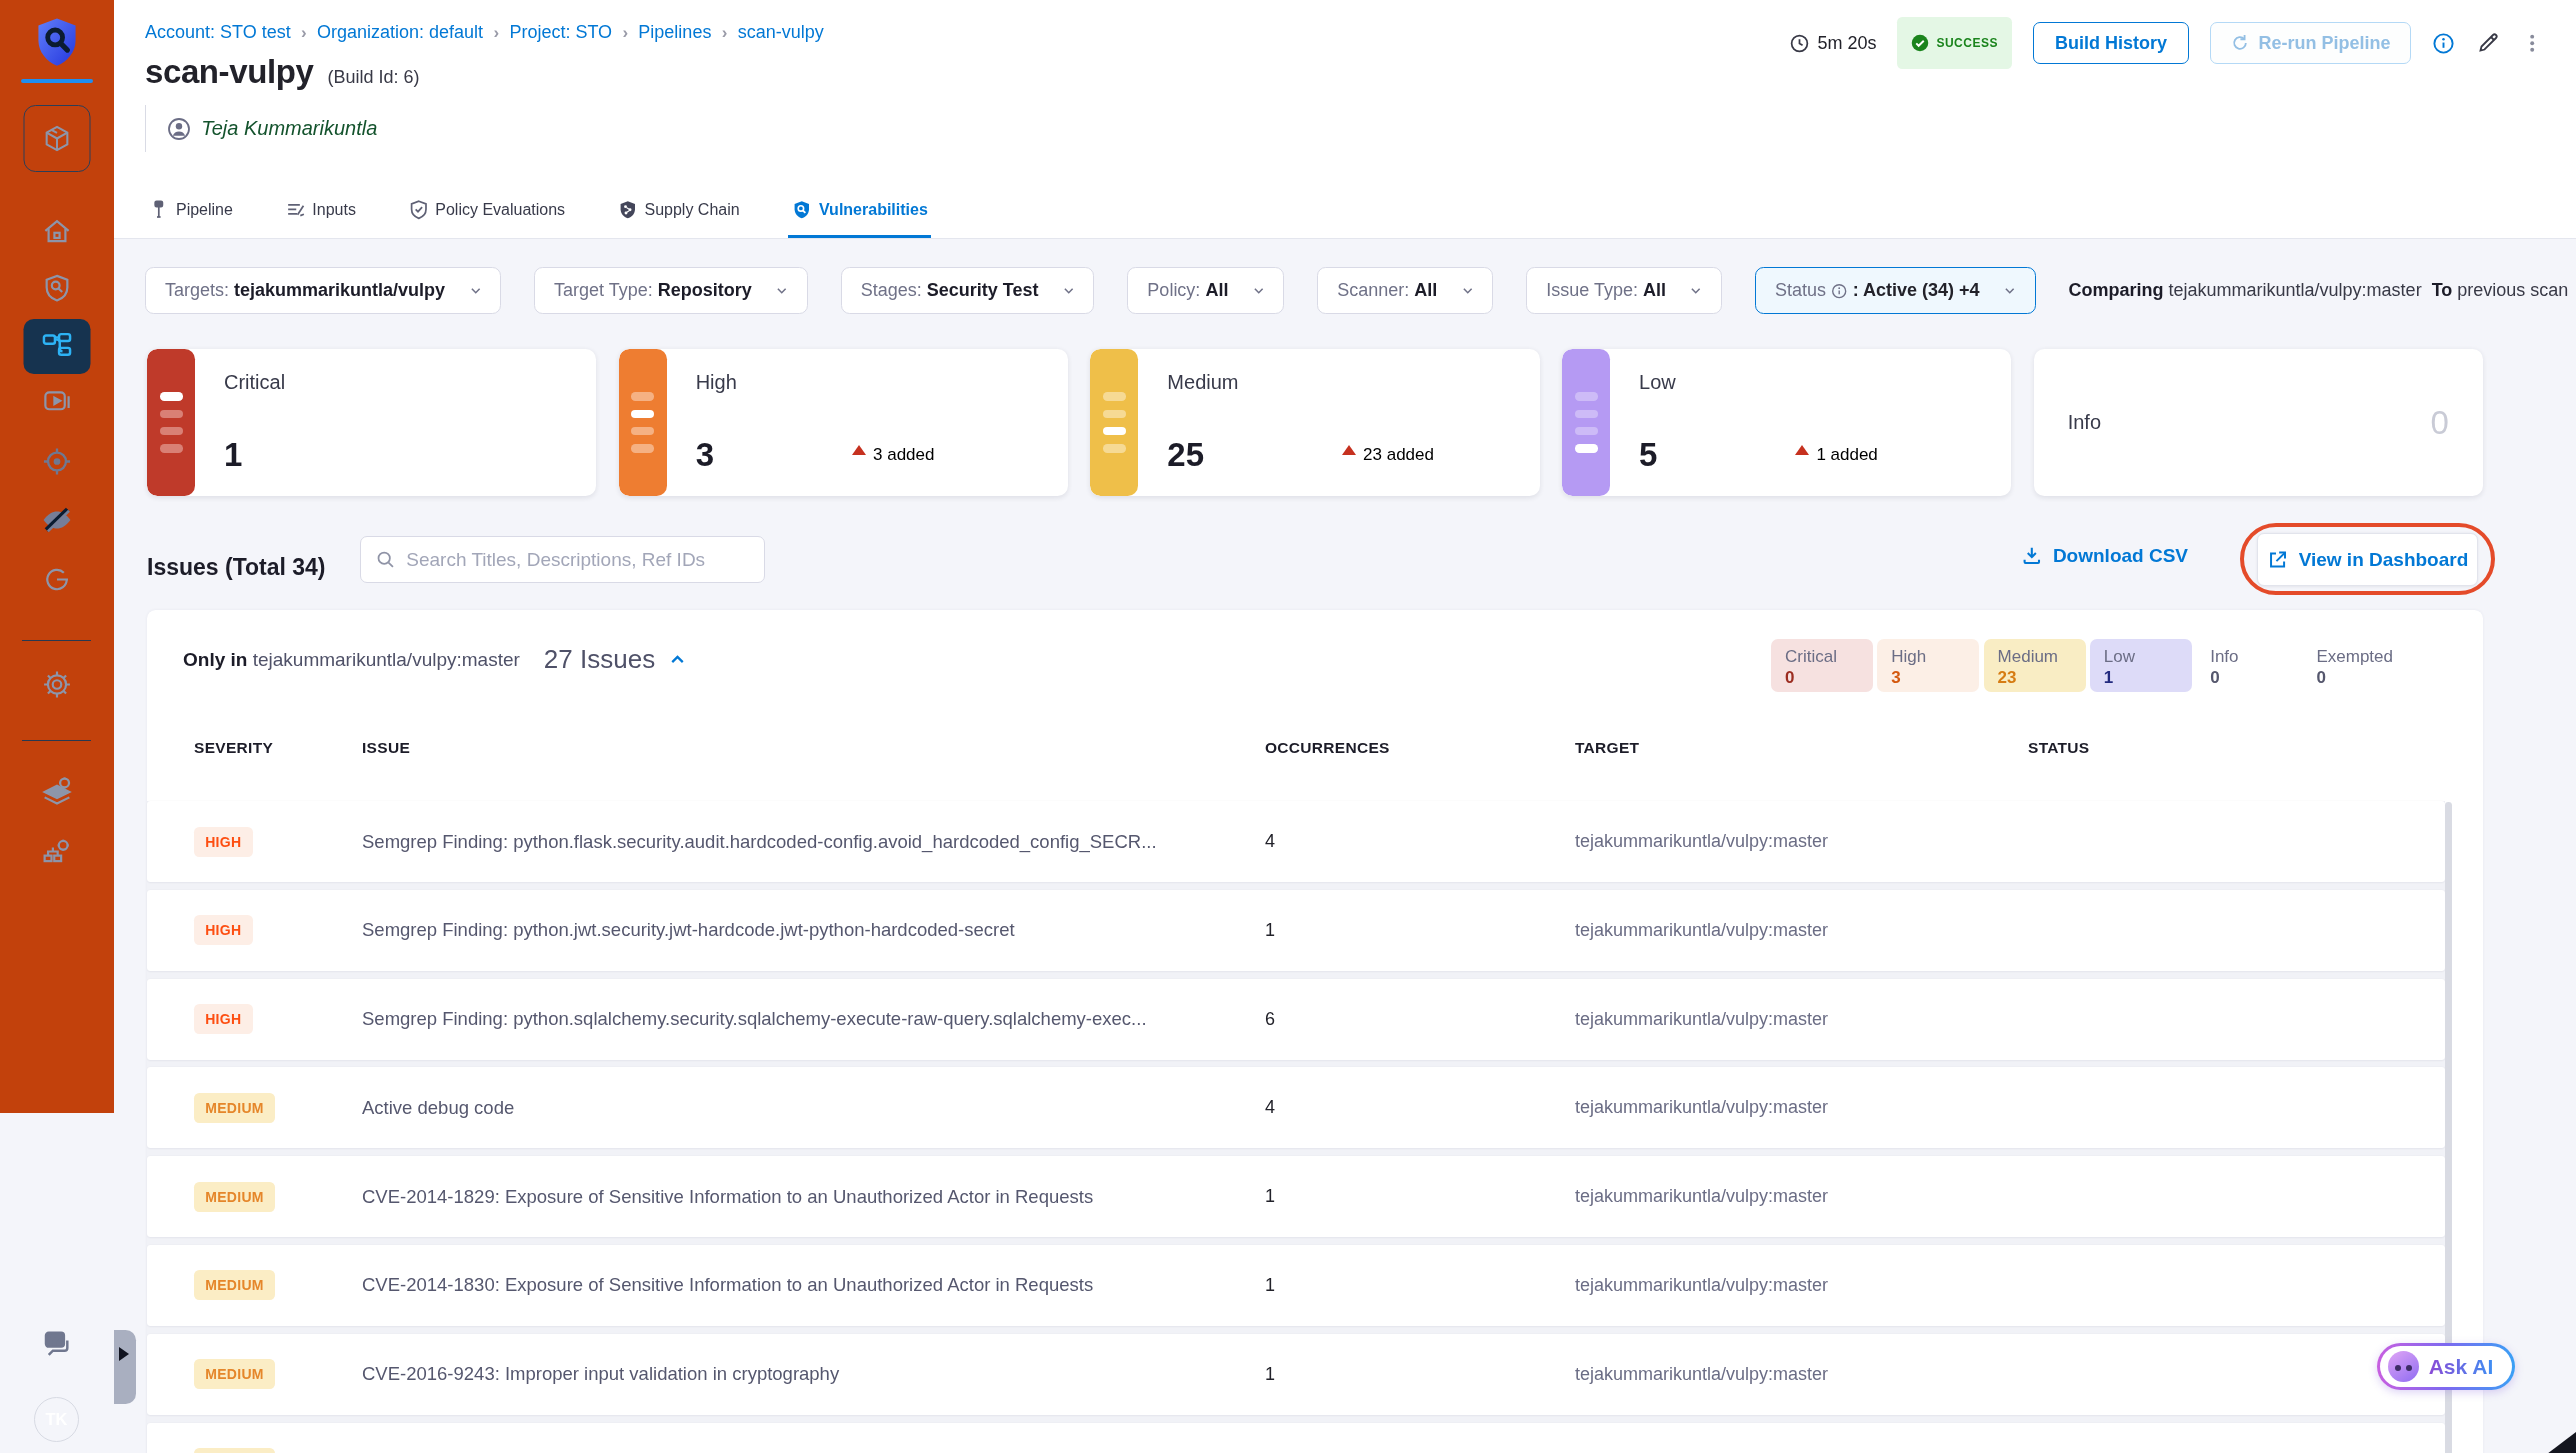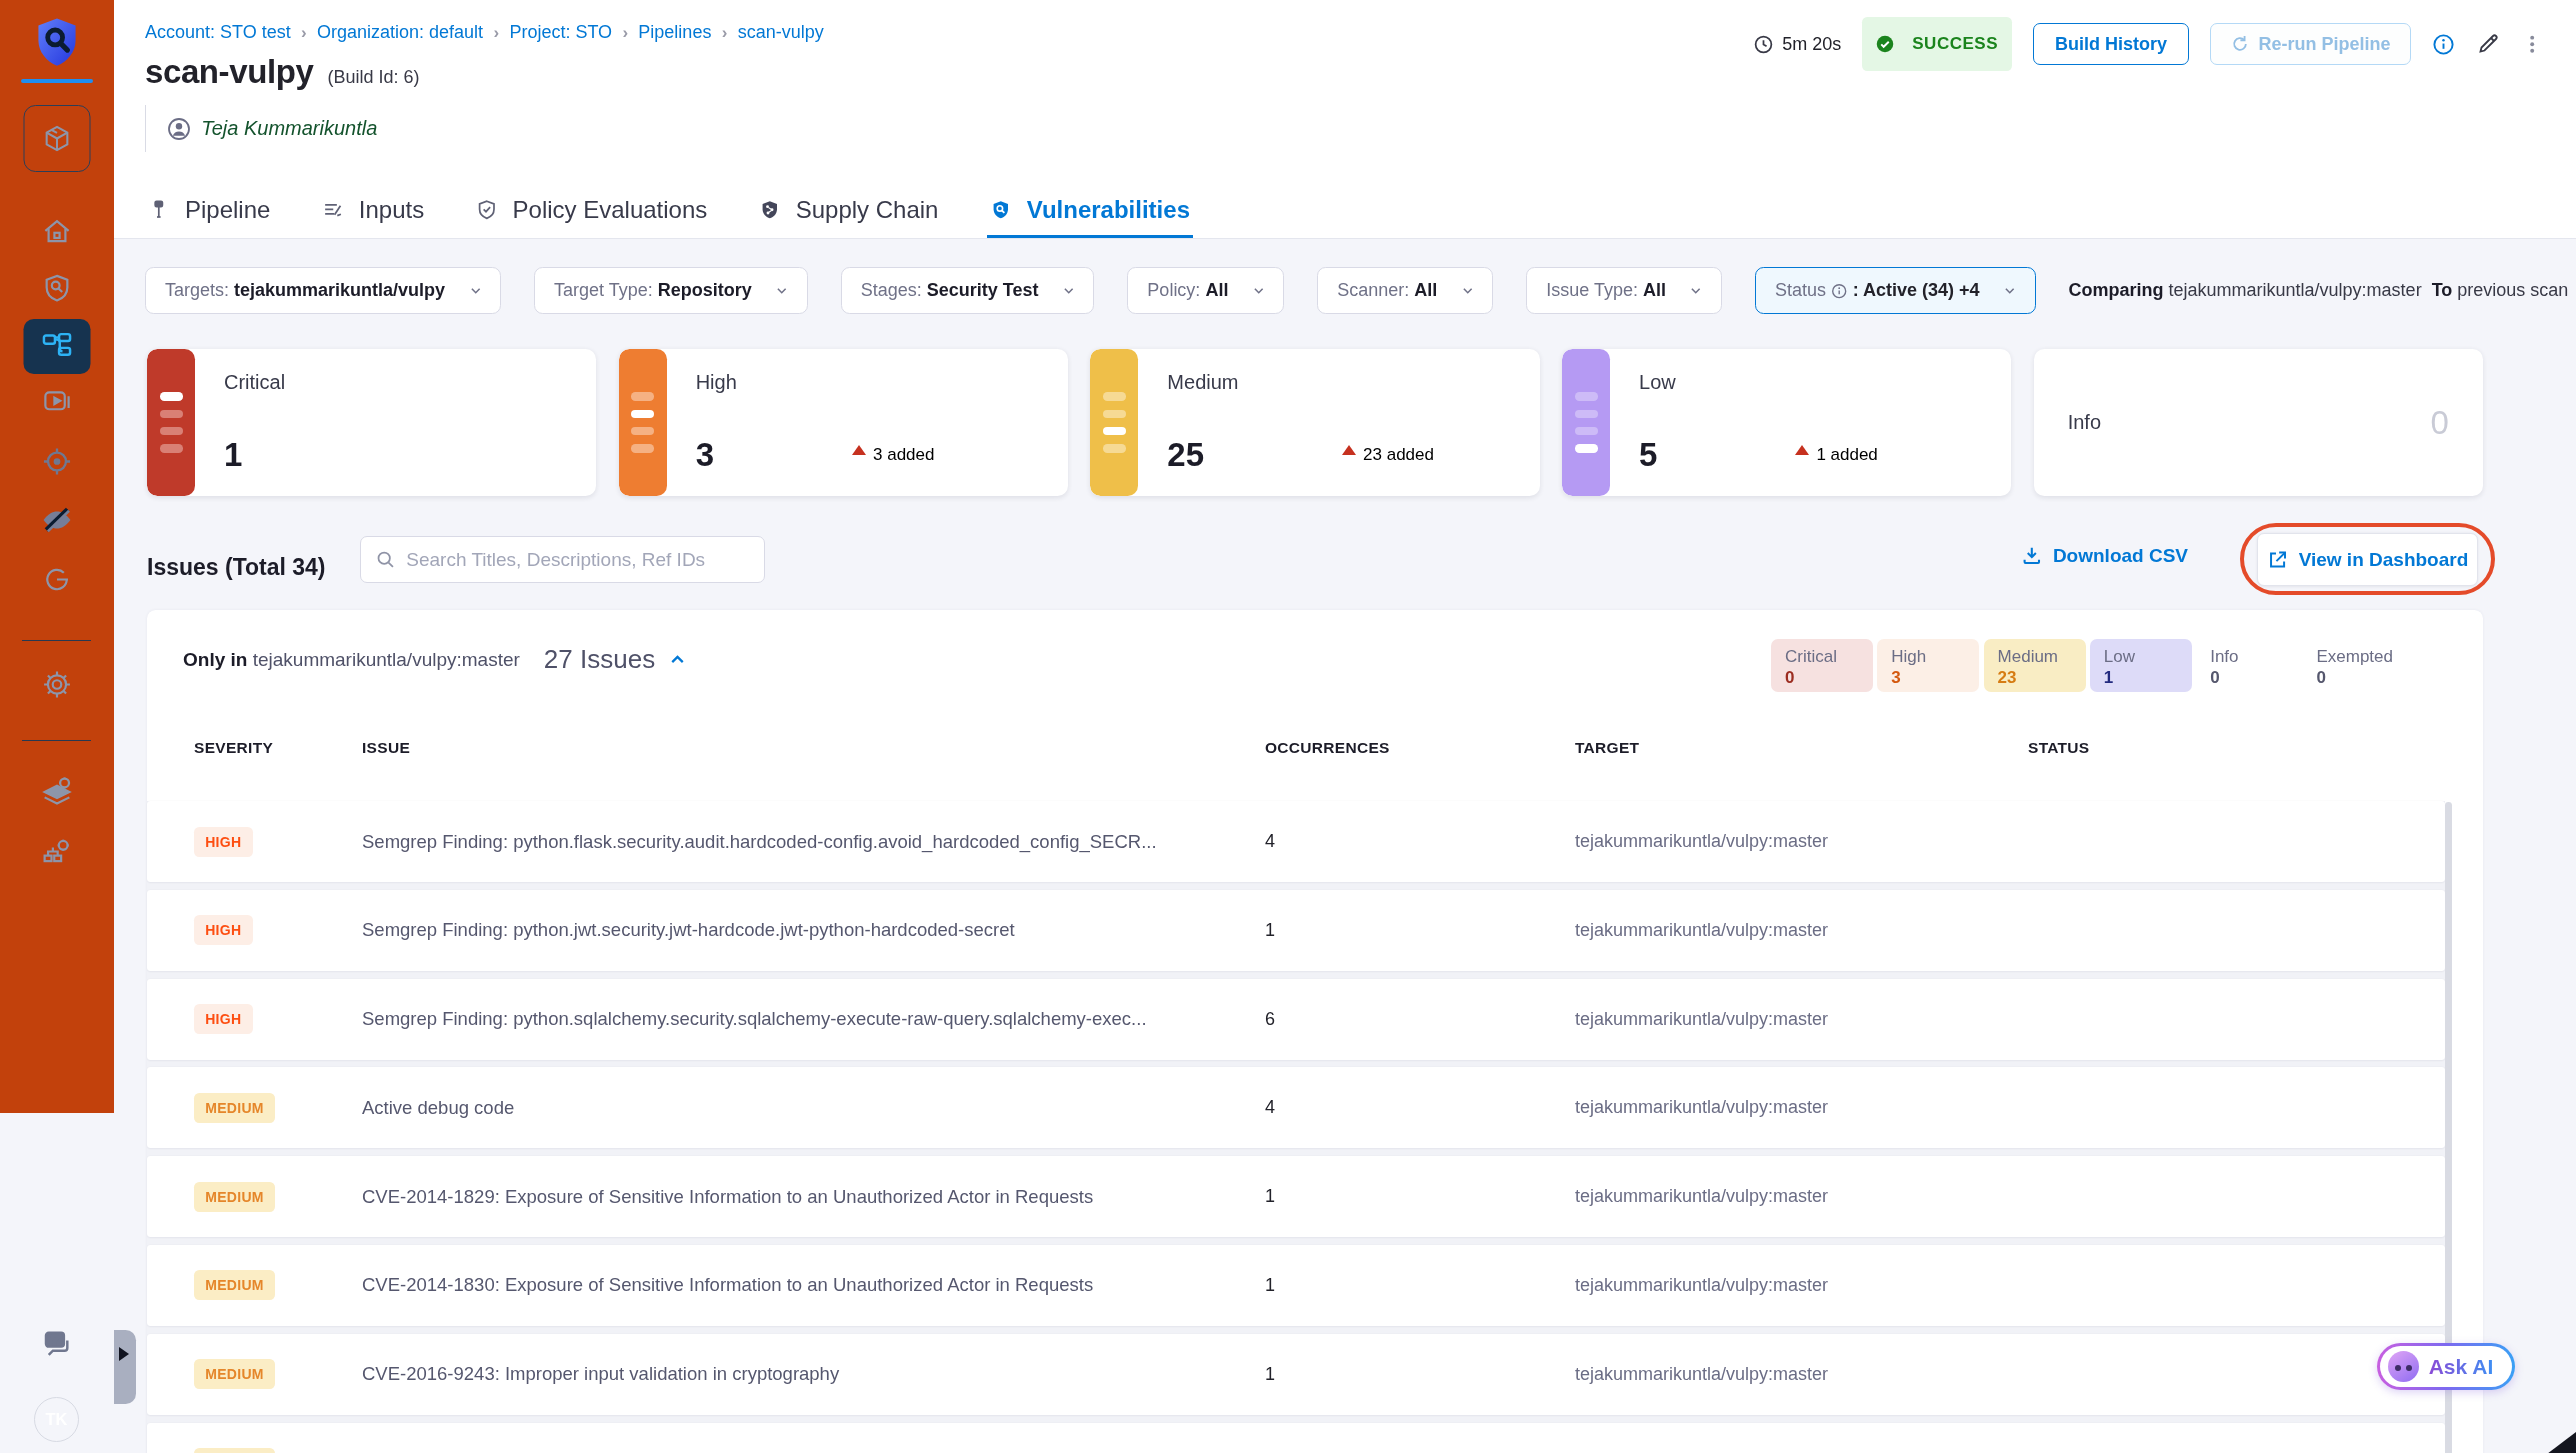--- a/index.html
+++ b/index.html
@@ -17,30 +17,30 @@
   .expand-handle { position:absolute; left:114px; top:1330px; width:22.4px; height:74px; background:#a9afc0; border-radius:0 10.3px 10.3px 0; z-index:31; }
   .expand-handle .tri { position:absolute; left:5.2px; top:17px; width:0; height:0; border-top:7.8px solid transparent; border-bottom:7.8px solid transparent; border-left:10.3px solid #10131f; }
 
   
   .topbar { position:absolute; left:114px; top:0; width:2462px; height:239px; background:#fff; border-bottom:0.9px solid #e4e6ee; z-index:10; }
   .breadcrumb { position:absolute; left:31px; top:22.4px; display:flex; align-items:center; gap:10.3px; font-size:18px; }
   .breadcrumb a { color:#0278d5; text-decoration:none; cursor:pointer; }
   .crumb-sep { color:#9a9ba8; font-size:17px; font-weight:bold; }
   .hdr-actions { position:absolute; right:33px; top:17px; display:flex; align-items:center; gap:21px; }
   .duration { display:flex; gap:7.8px; font-size:18px; color:#22222a; }
-  .status-badge { display:flex; align-items:center; gap:18px; background:#e4f7e5; color:#1b841d; font-size:17px; font-weight:bold; letter-spacing:0.5px; padding:17px 14px; border-radius:5.2px; }
+  .status-badge { display:flex; align-items:center; gap:7px; background:#e4f7e5; color:#1b841d; font-size:12px; font-weight:bold; letter-spacing:0.5px; padding:17px 14px; border-radius:5.2px; }
   .btn-outline-blue { border:1.7px solid #0278d5; color:#0278d5; background:#fff; font-size:18px; font-weight:bold; padding:9.5px 21px; border-radius:7px; cursor:pointer; font-family:inherit; }
   .btn-rerun { display:flex; align-items:center; gap:8.6px; border:1.3px solid #b4d9f6; color:#93bfe4; background:#fdfefe; font-size:18px; font-weight:bold; padding:9.5px 19px; border-radius:7px; cursor:pointer; font-family:inherit; }
   .title-row { position:absolute; left:31px; top:53px; display:flex; align-items:baseline; gap:14px; }
   .page-title { font-size:33px; font-weight:bold; color:#22222a; letter-spacing:-0.4px; }
   .build-id { font-size:18px; color:#383946; }
   .author-row { position:absolute; left:31px; top:105px; height:47px; border-left:1.7px solid #d9dbe5; padding-left:21px; display:flex; align-items:center; gap:10.3px; }
   .author-name { font-size:20px; color:#14532d;font-style:italic; }
   .tabs { position:absolute; left:31px; bottom:0; display:flex; gap:45px; height:53px; }
-  .tab { display:flex; align-items:center; gap:15px; font-size:24px; color:#383a4a; cursor:pointer; border-bottom:3.4px solid transparent; padding:0 3.4px; }
+  .tab { display:flex; align-items:center; gap:6px; font-size:16px; color:#383a4a; cursor:pointer; border-bottom:3.4px solid transparent; padding:0 3.4px; }
   .tab.active { color:#0278d5; font-weight:bold; border-bottom-color:#0278d5; }
 
   
   .main { position:absolute; left:114px; top:239px; width:2462px; height:1215px; }
 
   .filters { position:absolute; left:31px; top:28.4px; display:flex; align-items:center; gap:33px; }
   .fchip { display:flex; align-items:center; gap:22.4px; background:#fff; border:1.3px solid #d9dae6; border-radius:8.6px; height:47px; padding:0 17px 0 19px; font-size:18px; cursor:pointer; white-space:nowrap; }
   .fchip .lbl { color:#6f7187; }
   .fchip.status-chip { background:#eff8fe; border:1.7px solid #0278d5; }
   .comparing { font-size:18px; color:#383946; white-space:nowrap; }

